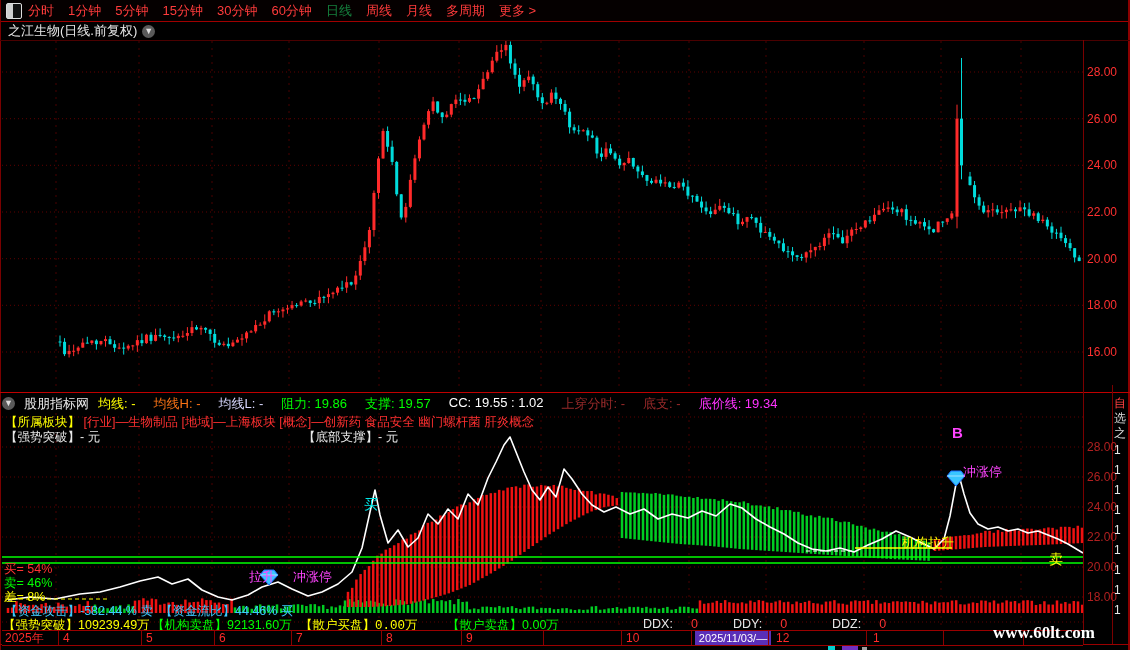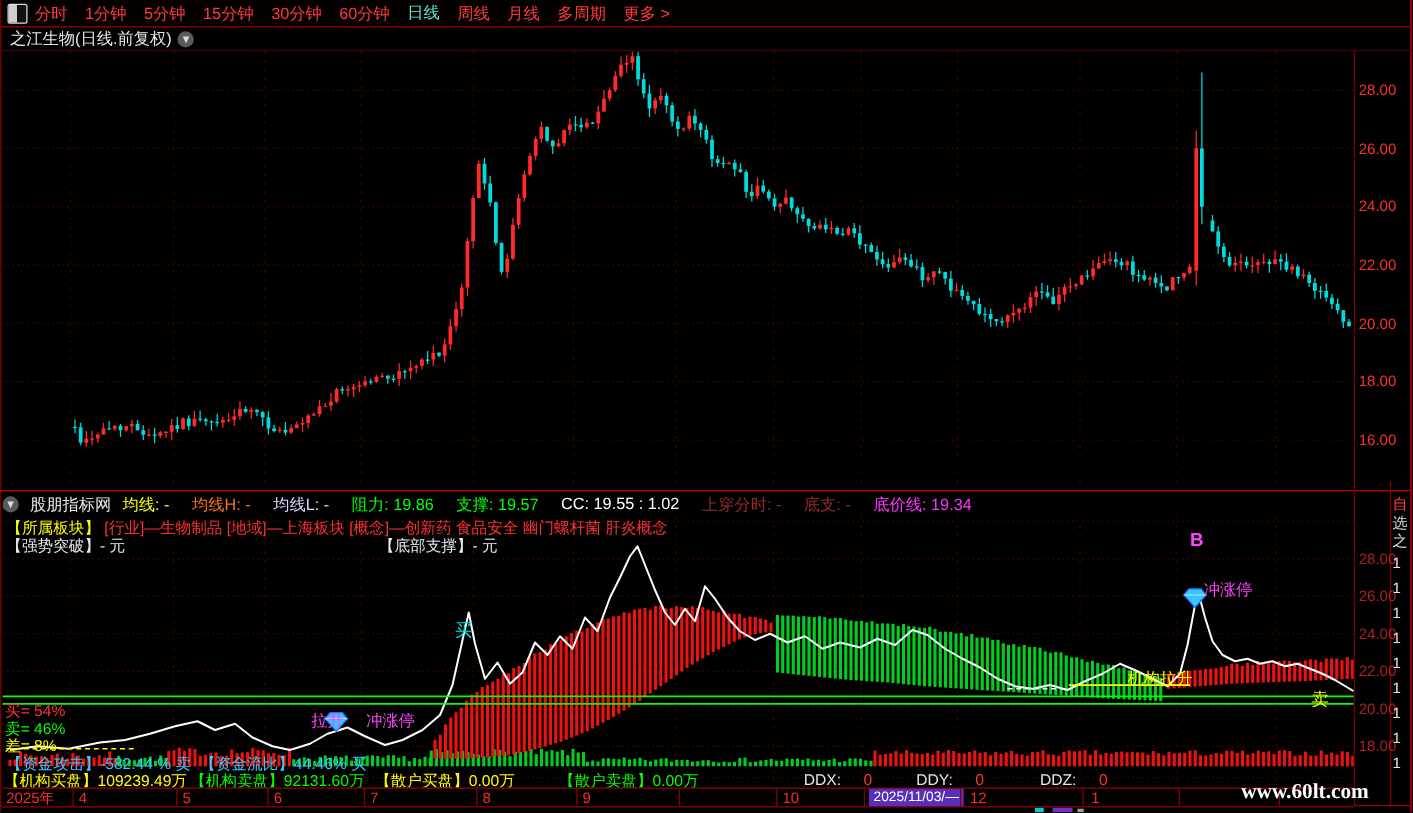--- a/index.html
+++ b/index.html
@@ -5,21 +5,21 @@
   html,body{margin:0;padding:0;background:#000;}
   #app{position:relative;width:1130px;height:650px;background:#000;overflow:hidden;
        font-family:"Liberation Sans","DejaVu Sans",sans-serif;}
   .abs{position:absolute;}
   
   #topbar{left:0;top:0;width:1130px;height:21px;background:#050000;border-bottom:1px solid #a00000;}
   #layout-icon{left:6px;top:3px;width:14px;height:14px;border:1px solid #ddd;border-radius:2px;
      background:linear-gradient(to right,#cfcfcf 0 45%,#111 45%);}
   #menu-left{left:28px;top:0;height:21px;display:flex;gap:14px;align-items:center;}
   .menu-item{color:#ff3b3b;font-size:13px;line-height:21px;cursor:pointer;white-space:nowrap;}
-  .menu-item.active{color:#5eead4;font-family:Liberation Mono, monospace;}
+  .menu-item.active{color:#15803d;}
   #menu-right{right:4px;top:0;height:21px;display:flex;align-items:center;}
   .rbtn{color:#ff3b3b;font-size:13px;line-height:21px;padding:0 10px;border-left:1px solid #7a0000;white-space:nowrap;cursor:pointer;}
   .rbtn:last-child{border-right:1px solid #7a0000;}
   
   #titlebar{left:8px;top:23px;height:16px;color:#e8e8e8;font-size:13px;display:flex;align-items:center;gap:5px;}
   .chev-circle{display:inline-block;width:13px;height:13px;border-radius:50%;background:#5a5a5a;
      color:#ddd;font-size:9px;line-height:13px;text-align:center;}
   
   .vline,.hline{background:#7a0000;}
   
@@ -1063,23 +1063,23 @@
   <div id="stats">
       <div class="abs rowtxt" style="left: 4px; top: 561px; color: rgb(255, 50, 50);">买= 54%</div>
       <div class="abs rowtxt" style="left: 4px; top: 575px; color: rgb(0, 255, 0);">卖= 46%</div>
       <div class="abs rowtxt" style="left: 4px; top: 589px; color: rgb(255, 255, 0);">差= 8%</div>
     </div>
   <div id="funds">
       <div class="abs rowtxt" style="left: 5px; top: 603px; color: rgb(60, 200, 255);">【资金攻击】-582.44 % 卖</div>
       <div class="abs rowtxt" style="left: 160px; top: 603px; color: rgb(60, 200, 255);">【资金流比】44.46% 买</div>
     </div>
   <div id="inst">
-      <div class="abs rowtxt" style="left: 3px; top: 617px; color: rgb(255, 255, 0);">【机构买盘】109239.49万</div>
+      <div class="abs rowtxt" style="left: 3px; top: 617px; color: rgb(255, 255, 0);">【强势突破】109239.49万</div>
       <div class="abs rowtxt" style="left: 152px; top: 617px; color: rgb(0, 255, 0);">【机构卖盘】92131.60万</div>
-      <div class="abs rowtxt" style="left: 300px; top: 617px; color: rgb(255, 255, 0);">【散户买盘】0.00万</div>
+      <div class="abs rowtxt" style="left: 300px; top: 617px; color: rgb(255, 255, 0); font-family: Liberation Mono, monospace;">【散户买盘】0.00万</div>
       <div class="abs rowtxt" style="left: 447px; top: 617px; color: rgb(0, 255, 0);">【散户卖盘】0.00万</div>
     </div>
   <div id="ddrow">
       <div class="abs rowtxt" style="left: 643px; top: 617px;"><span style="color:#e8e8e8">DDX:</span><span style="color:#ff3232;margin-left:18px">0</span></div>
       <div class="abs rowtxt" style="left: 733px; top: 617px;"><span style="color:#e8e8e8">DDY:</span><span style="color:#ff3232;margin-left:18px">0</span></div>
       <div class="abs rowtxt" style="left: 832px; top: 617px;"><span style="color:#e8e8e8">DDZ:</span><span style="color:#ff3232;margin-left:18px">0</span></div>
     </div>
   <div id="annos">
       <div class="anno" style="left: 364px; top: 496px; color: rgb(0, 232, 232); font-size: 14px;">买</div>
       <div class="anno" style="left: 249px; top: 568px; color: rgb(255, 68, 255); font-size: 13px;">拉升</div>

